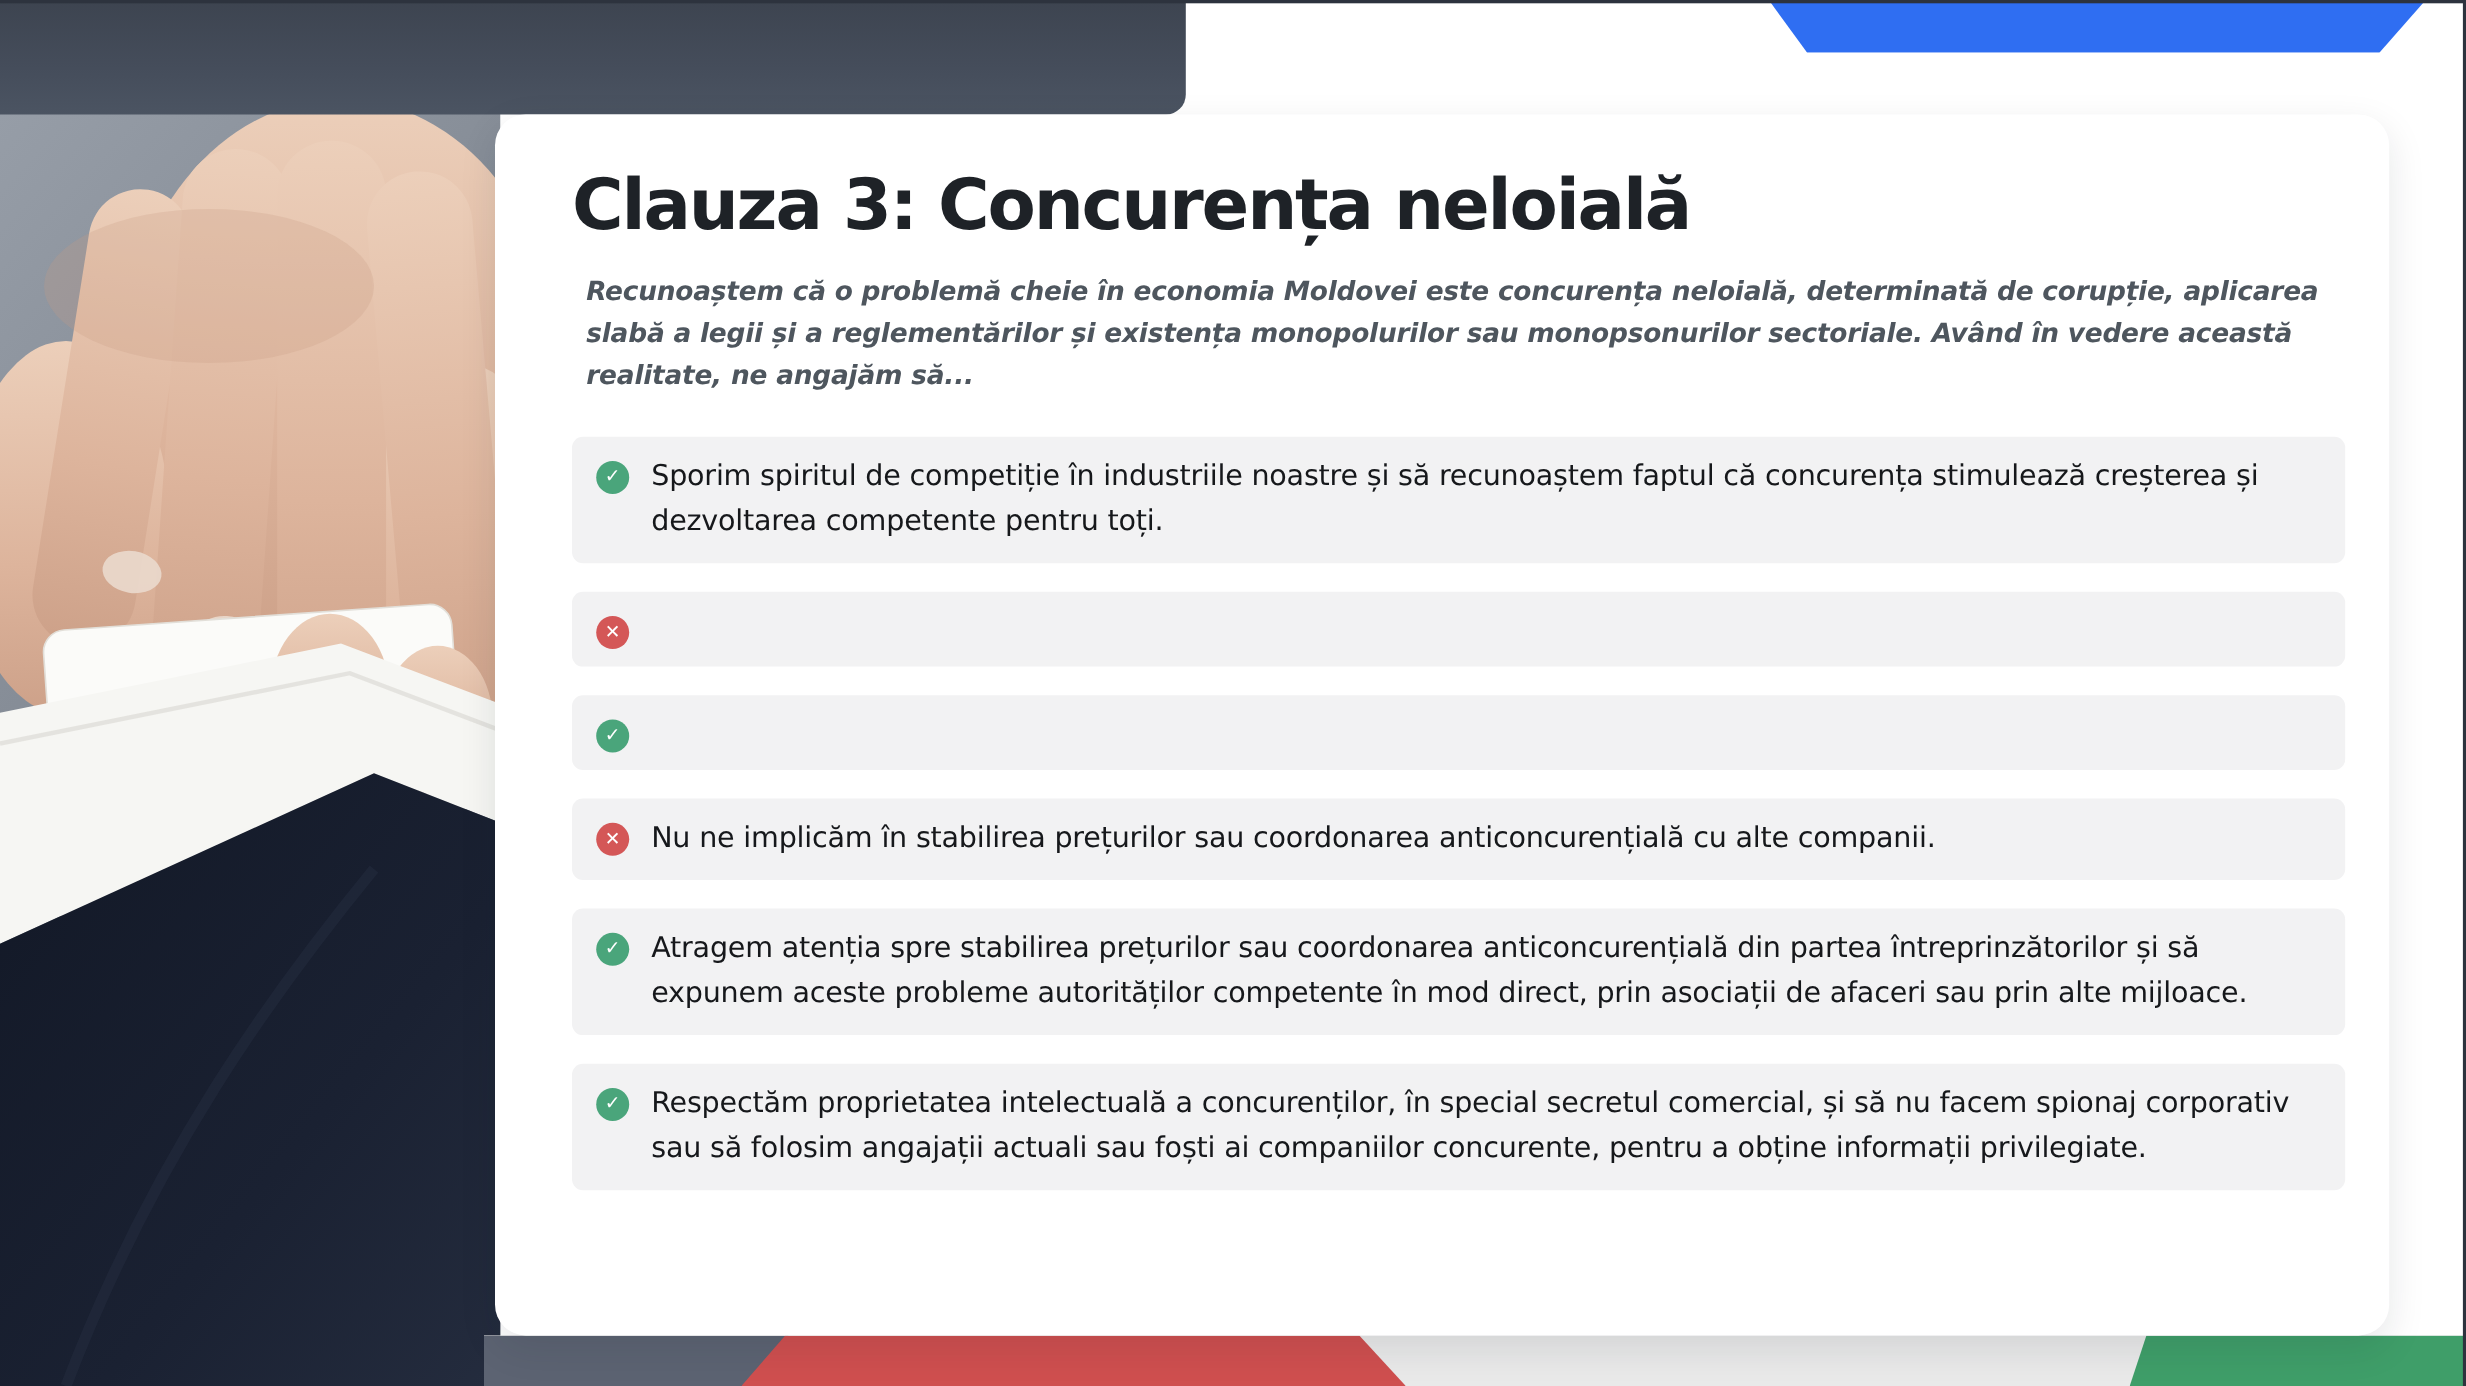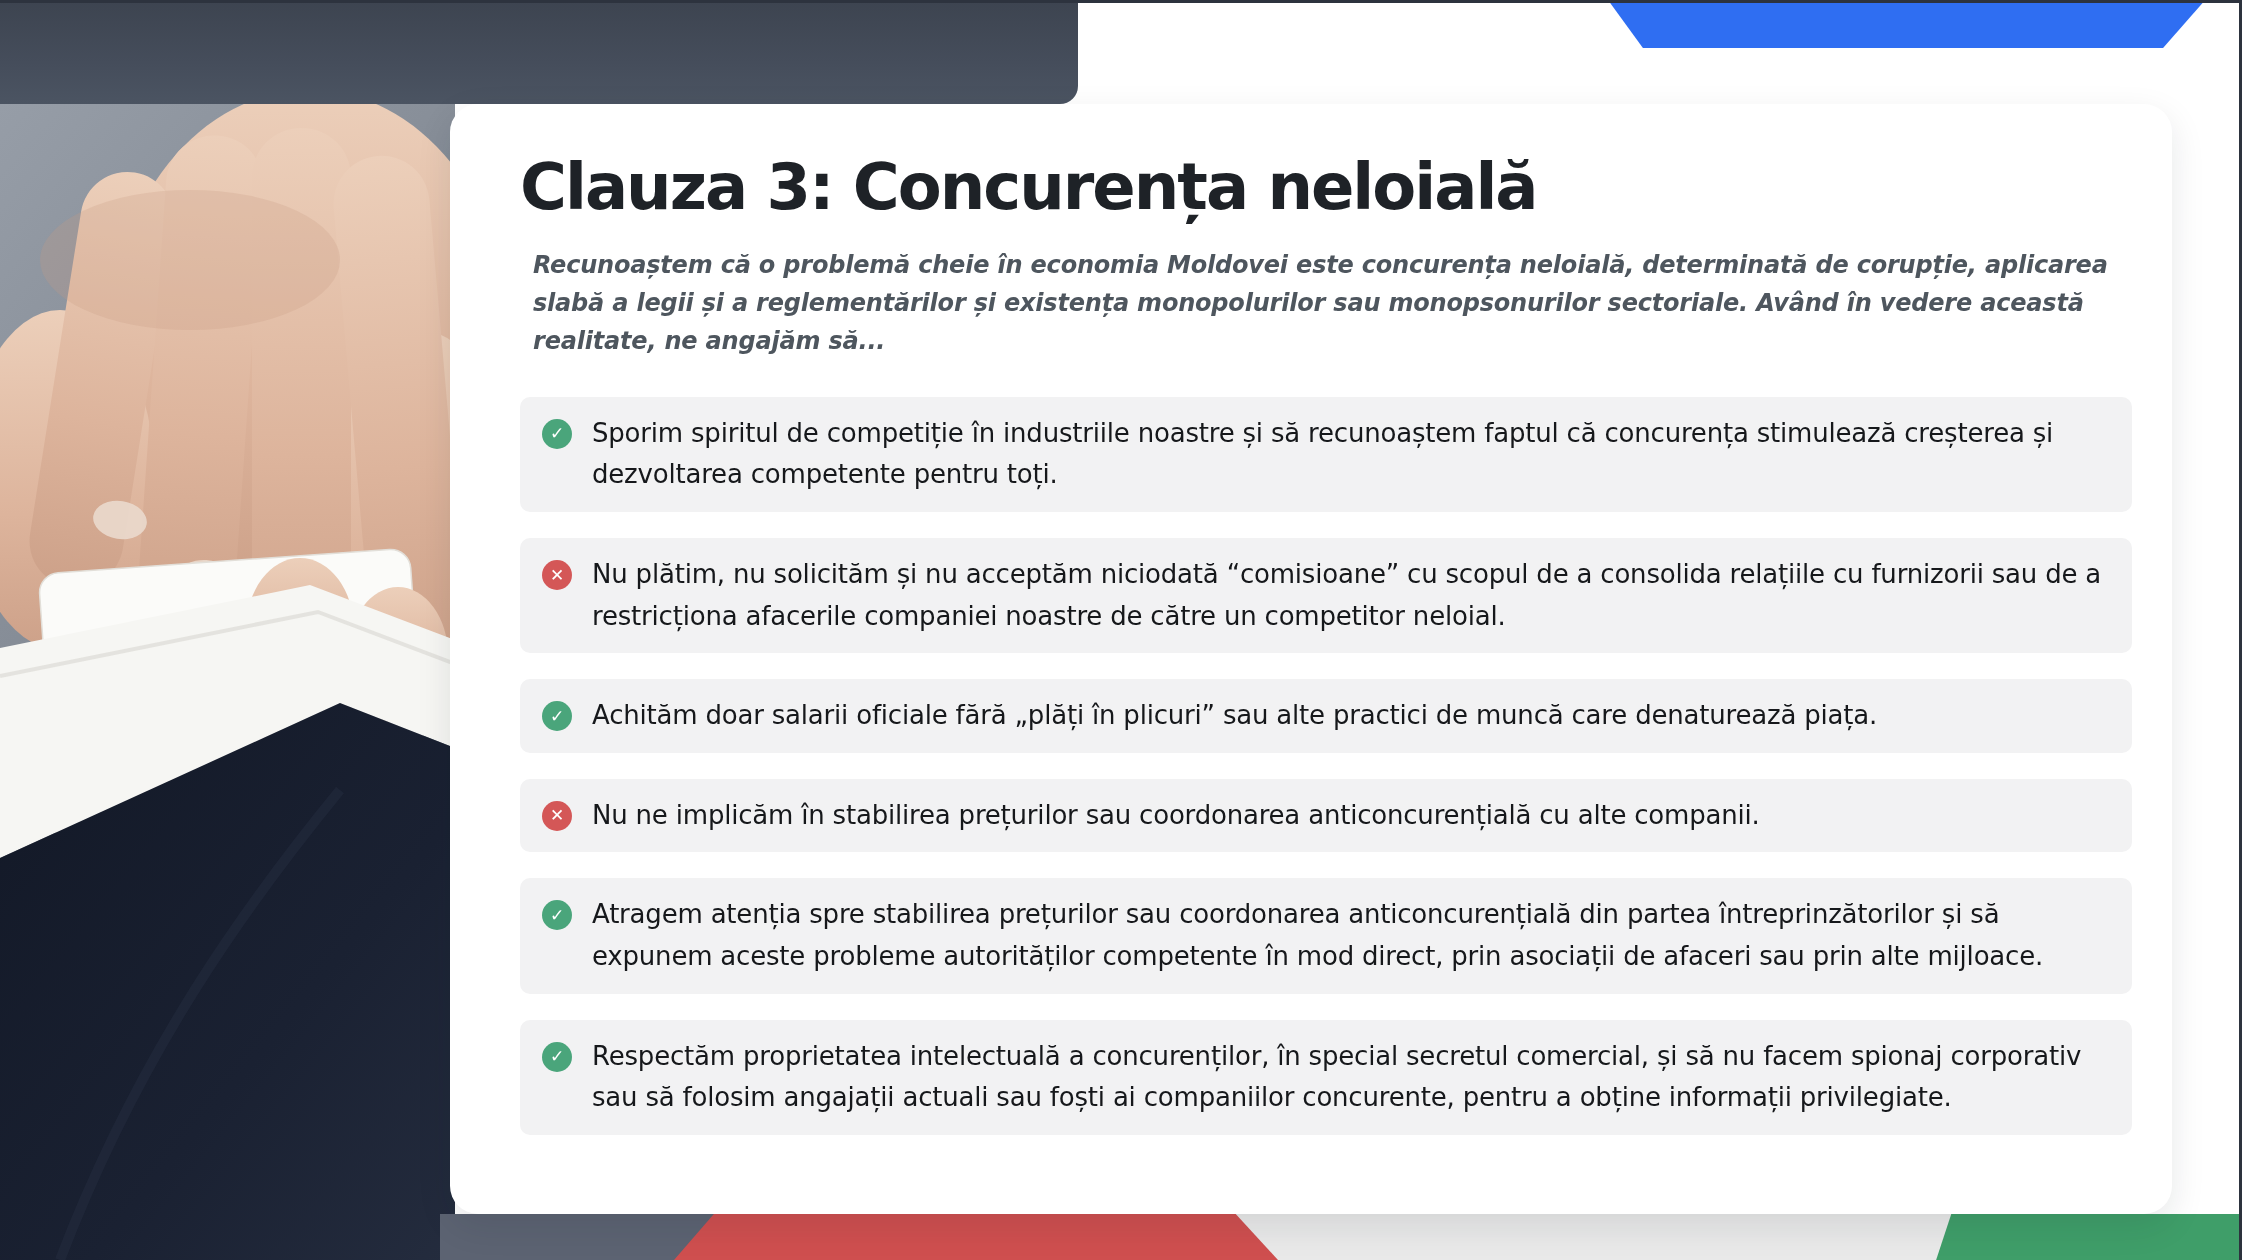--- a/index.html
+++ b/index.html
@@ -148,26 +148,24 @@
     <h1 class="title">Clauza 3: Concurența neloială</h1>
     <p class="intro">Recunoaștem că o problemă cheie în economia Moldovei este concurența neloială, determinată de corupție, aplicarea slabă a legii și a reglementărilor și existența monopolurilor sau monopsonurilor sectoriale. Având în vedere această realitate, ne angajăm să...</p>
     <div class="list">
   <div class="row">
     <span class="ic positive">✓</span>
     <span class="txt">Sporim spiritul de competiție în industriile noastre și să recunoaștem faptul că concurența stimulează creșterea și dezvoltarea competente pentru toți.</span>
   </div>
 
   <div class="row">
     <span class="ic negative">✕</span>
-    <span class="txt">Nu plătim, nu solicităm și nu acceptăm niciodată “comisioane” cu scopul de a consolida relațiile cu furnizorii sau de a restricționa afacerile companiei noastre de către un competitor neloial.</span>
   </div>
 
   <div class="row">
     <span class="ic positive">✓</span>
-    <span class="txt">Achităm doar salarii oficiale fără „plăți în plicuri” sau alte practici de muncă care denaturează piața.</span>
   </div>
 
   <div class="row">
     <span class="ic negative">✕</span>
     <span class="txt">Nu ne implicăm în stabilirea prețurilor sau coordonarea anticoncurențială cu alte companii.</span>
   </div>
 
   <div class="row">
     <span class="ic positive">✓</span>
     <span class="txt">Atragem atenția spre stabilirea prețurilor sau coordonarea anticoncurențială din partea întreprinzătorilor și să expunem aceste probleme autorităților competente în mod direct, prin asociații de afaceri sau prin alte mijloace.</span>

